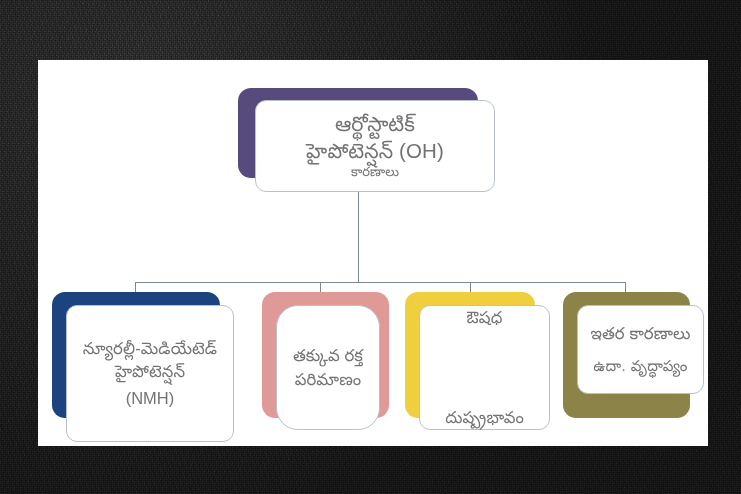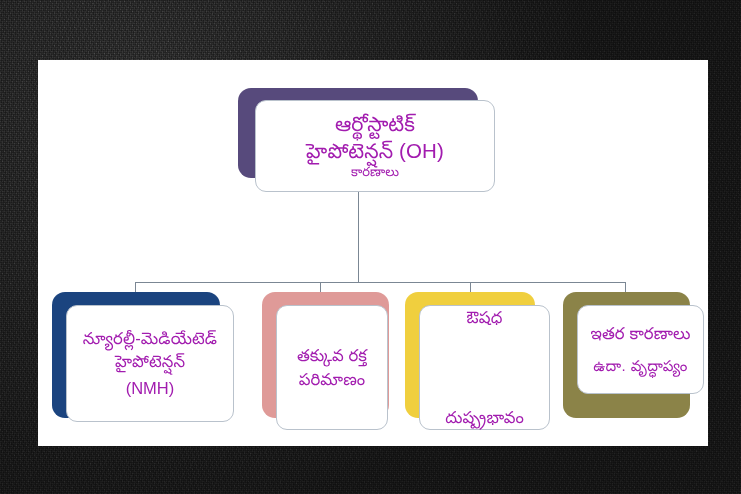--- a/index.html
+++ b/index.html
@@ -65,21 +65,21 @@
     position: absolute;
     background: #ffffff;
     border: 1px solid #b9c2cc;
     border-radius: 11px;
     box-sizing: border-box;
     display: flex;
     flex-direction: column;
     align-items: center;
     justify-content: center;
     text-align: center;
-    color: #a21caf;
+    color: #737373;
   }
 
   
   #node-root { left: 200px; top: 28px; width: 240px; height: 90px; }
   #node-root .card {
     left: 17px; top: 12px;
     width: 240px; height: 92px;
     padding: 0 6px;
   }
   .root-line {
@@ -107,23 +107,23 @@
     font-weight: 300;
     margin-top: 10px;
   }
   .leaf-code {
     font-size: 16.5px;
     line-height: 1.42;
     margin-top: 3px;
   }
 
   #node-nmh   { left: 14px;  width: 168px; height: 126px; }
-  #node-nmh   .card { width: 168px; height: 117px; }
+  #node-nmh   .card { width: 168px; height: 137px; }
   #node-blood { left: 224px; width: 127px; height: 126px; }
-  #node-blood .card { width: 112px; height: 125px; }
+  #node-blood .card { width: 104px; height: 125px; border-radius: 22px; }
   #node-drug  { left: 367px; width: 130px; height: 126px; }
   #node-drug  .card { width: 131px; height: 125px; justify-content: space-between; }
   #node-other { left: 525px; width: 127px; height: 126px; }
   #node-other .card { width: 127px; height: 89px; }
 </style>
 </head>
 <body>
 
 <div id="canvas">
   <div id="panel">

